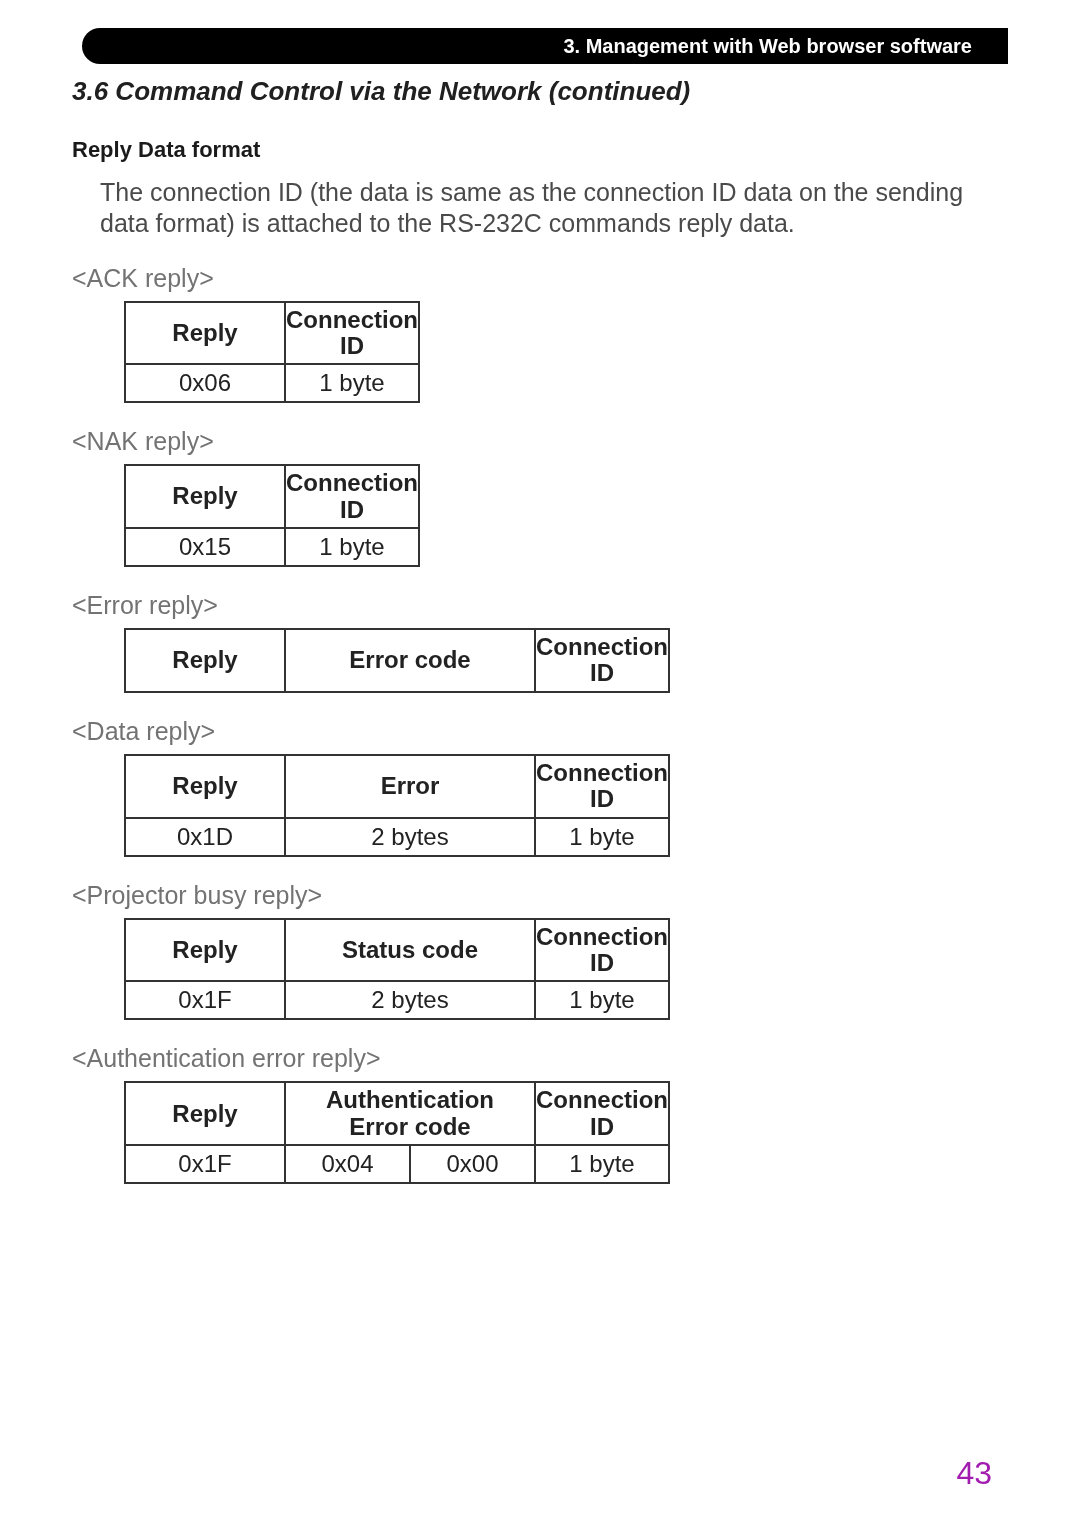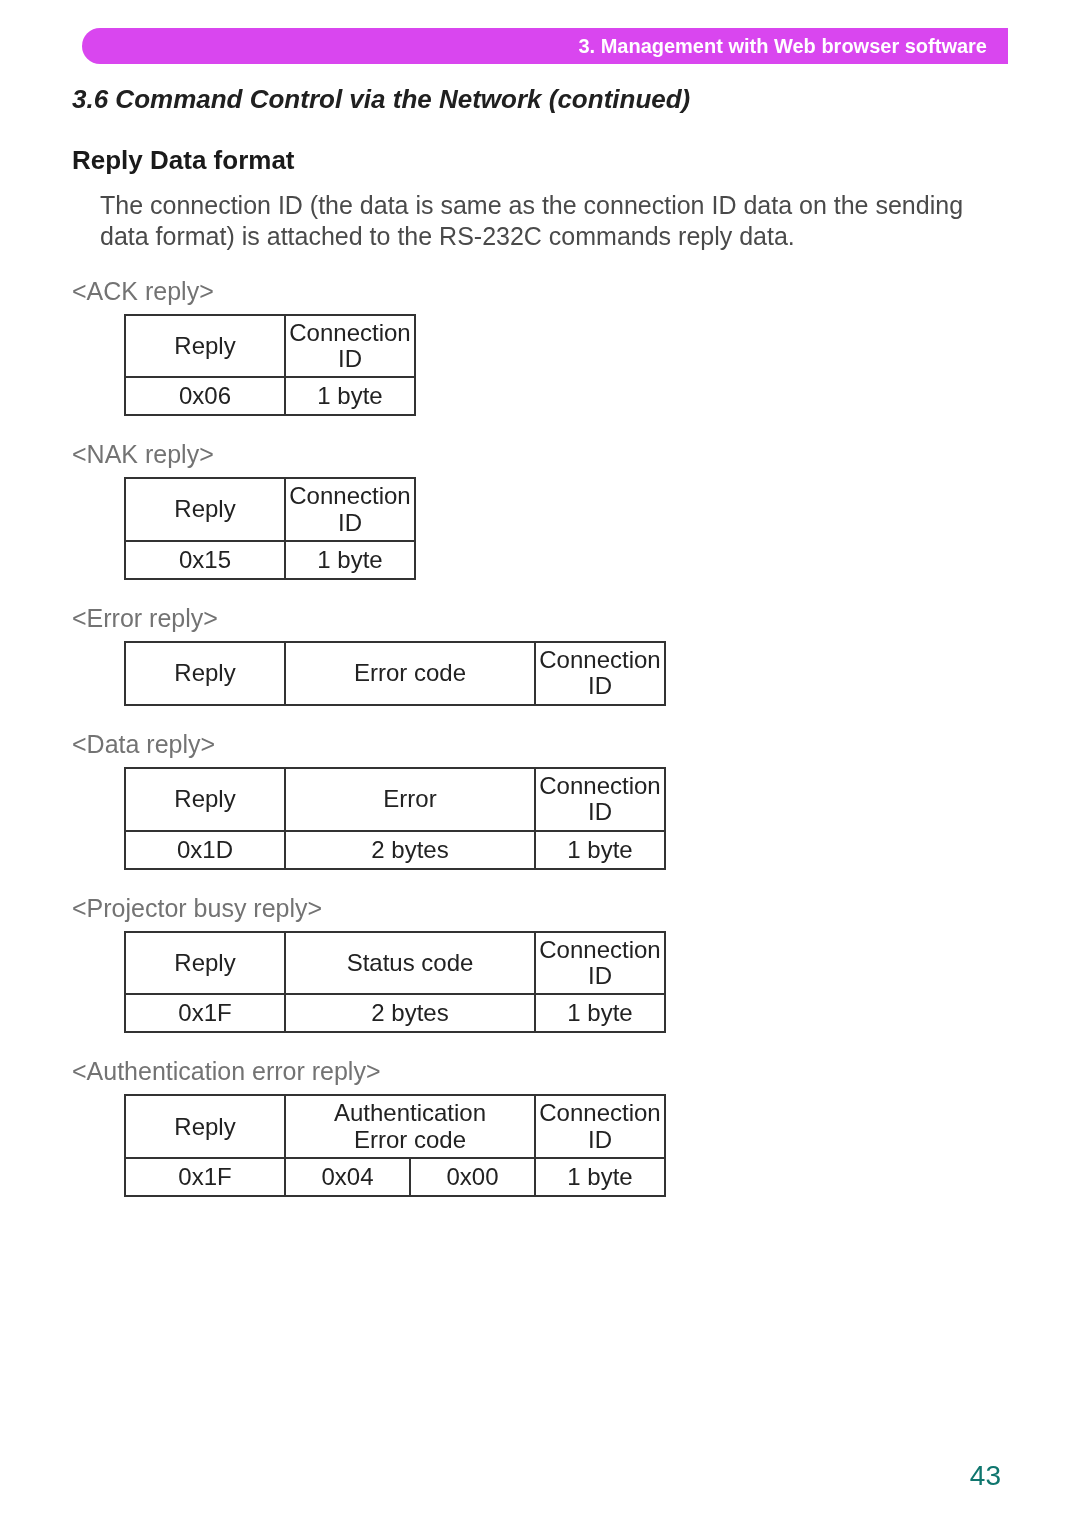--- a/index.html
+++ b/index.html
@@ -4,43 +4,43 @@
 <style>
   * { box-sizing: border-box; margin: 0; padding: 0; }
   html, body { width: 1080px; height: 1532px; }
   body {
     font-family: Arial, Helvetica, sans-serif;
     color: #3a3a3a;
     padding: 28px 72px 0 72px;
     position: relative;
   }
   .chapter-bar {
-    background: #d946ef;
+    background: #000000;
     color: #fff;
     font-weight: bold;
     font-size: 20px;
     height: 36px;
     display: flex;
     align-items: center;
     justify-content: flex-end;
-    padding-right: 21px;
+    padding-right: 36px;
     border-top-left-radius: 18px;
     border-bottom-left-radius: 18px;
     margin-left: 10px;
   }
   .section-title {
     font-style: italic;
     font-weight: bold;
     font-size: 26px;
     color: #202020;
-    margin-top: 20px;
+    margin-top: 12px;
   }
   .sub-heading {
     font-weight: bold;
-    font-size: 26px;
+    font-size: 22px;
     color: #1a1a1a;
     margin-top: 30px;
   }
   .body-text {
     font-size: 25px;
     color: #4a4a4a;
     margin-top: 14px;
     line-height: 1.25;
     margin-left: 28px;
   }
@@ -55,35 +55,35 @@
     margin-left: 52px;
   }
   th, td {
     border: 2px solid #333;
     text-align: center;
     font-size: 24px;
     color: #222;
     padding: 4px 0;
   }
   th {
-    font-weight: normal;
+    font-weight: bold;
     line-height: 1.1;
   }
   .w-reply { width: 160px; }
   .w-conn  { width: 130px; }
   .w-mid   { width: 250px; }
   .w-half  { width: 125px; margin-left: 34px; }
   .h-th { height: 58px; }
   .h-td { height: 36px; }
   .page-num {
     position: absolute;
     bottom: 40px;
-    right: 79px;
-    font-size: 28px;
-    color: #0f766e;
+    right: 88px;
+    font-size: 32px;
+    color: #a21caf;
   }
 </style>
 </head>
 <body>
 
 <div class="chapter-bar">3. Management with Web browser software</div>
 
 <div class="section-title">3.6 Command Control via the Network (continued)</div>
 
 <div class="sub-heading">Reply Data format</div>

